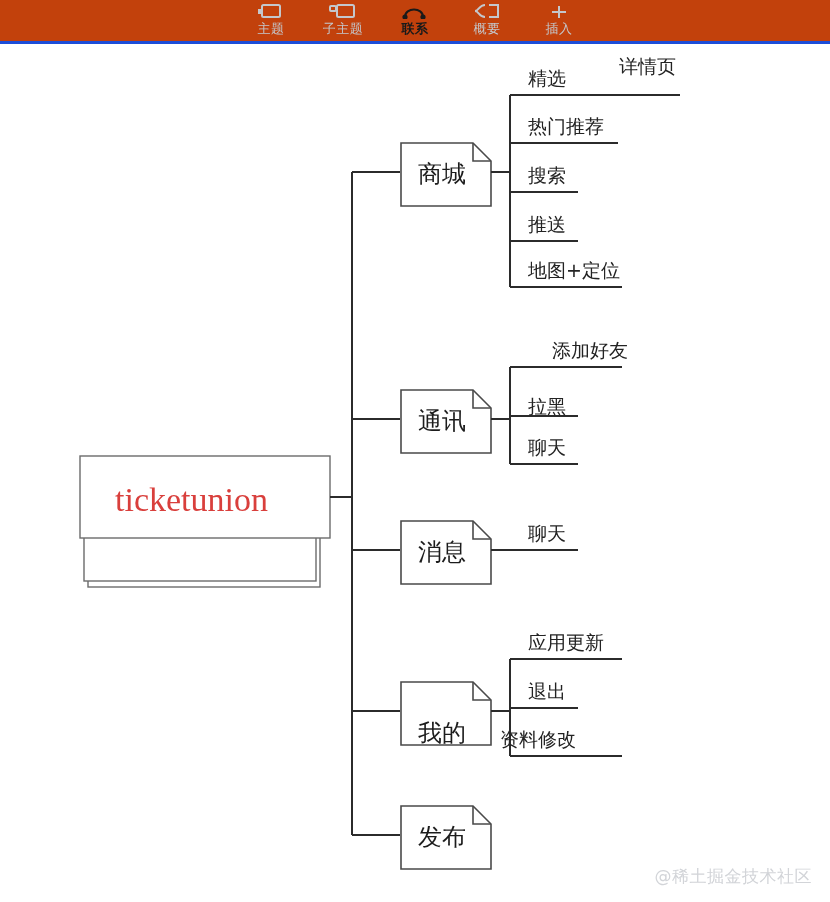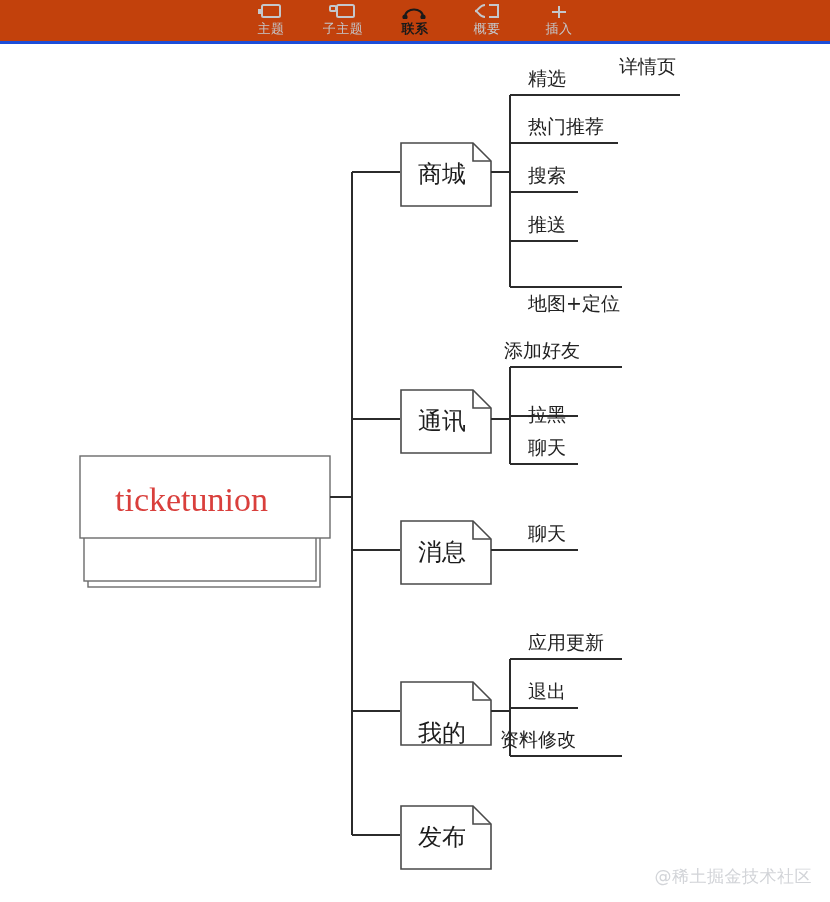--- a/index.html
+++ b/index.html
@@ -243,24 +243,24 @@
     <div class="nodetext branch-label" style="left:418px; top:364px;">通讯</div>
     <div class="nodetext branch-label" style="left:418px; top:495px;">消息</div>
     <div class="nodetext branch-label" style="left:418px; top:656px;margin-top:20px;">我的</div>
     <div class="nodetext branch-label" style="left:418px; top:780px;">发布</div>
 
     <div class="nodetext leaf-label" style="left:528px; top:24px;">精选</div>
     <div class="nodetext leaf-label" style="left:619px; top:12px;">详情页</div>
     <div class="nodetext leaf-label" style="left:528px; top:72px;">热门推荐</div>
     <div class="nodetext leaf-label" style="left:528px; top:121px;">搜索</div>
     <div class="nodetext leaf-label" style="left:528px; top:170px;">推送</div>
-    <div class="nodetext leaf-label" style="left:528px; top:216px;margin-top:33px;">地图+定位</div>
-
-    <div class="nodetext leaf-label" style="left:504px; top:296px;">添加好友</div>
-    <div class="nodetext leaf-label" style="left:528px; top:360px;">拉黑</div>
+    <div class="nodetext leaf-label" style="left:528px; top:216px;">地图+定位</div>
+
+    <div class="nodetext leaf-label" style="left:552px; top:296px;">添加好友</div>
+    <div class="nodetext leaf-label" style="left:528px; top:352px;">拉黑</div>
     <div class="nodetext leaf-label" style="left:528px; top:393px;">聊天</div>
 
     <div class="nodetext leaf-label" style="left:528px; top:479px;">聊天</div>
 
     <div class="nodetext leaf-label" style="left:528px; top:588px;">应用更新</div>
     <div class="nodetext leaf-label" style="left:528px; top:637px;">退出</div>
     <div class="nodetext leaf-label" style="left:500px; top:685px;">资料修改</div>
 
     <div class="watermark">@稀土掘金技术社区</div>
 

